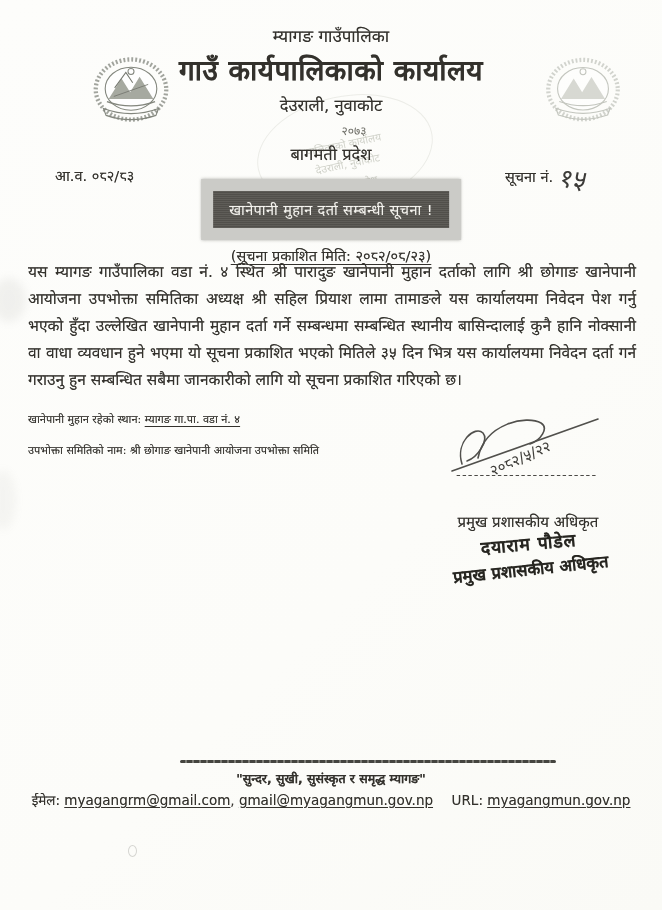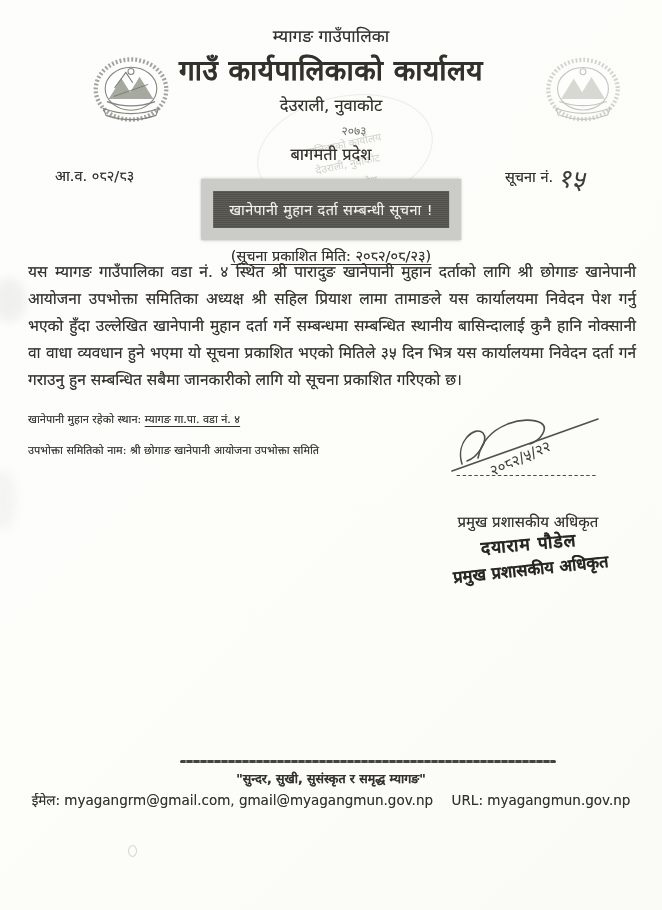--- a/index.html
+++ b/index.html
@@ -90,21 +90,21 @@
 
   
   .divider{
     position:absolute;top:760px;left:180px;width:376px;height:2.5px;z-index:2;
     background:repeating-linear-gradient(90deg,#44443f 0 5px,#7c7c76 5px 7px);
     filter:blur(.3px);border-radius:2px;
   }
   .motto{position:absolute;top:770px;left:0;right:0;text-align:center;
     font-size:12.5px;font-weight:700;z-index:2;}
   .contact{position:absolute;top:791px;left:0;right:0;text-align:center;font-size:13.5px;z-index:2;}
-  .contact .lnk{text-underline-offset:2px;}
+  .contact .lnk{text-decoration:underline;text-underline-offset:2px;}
   .contact .gap{display:inline-block;width:10px;}
 
   
   .blob{position:absolute;border-radius:50%;filter:blur(4px);background:#9a9a94;z-index:0;}
   .blob1{top:278px;left:-8px;width:34px;height:44px;opacity:.12;}
   .blob2{top:470px;left:-10px;width:26px;height:60px;opacity:.08;}
   .speck{
     position:absolute;top:845px;left:128px;width:7px;height:10px;border-radius:50%;
     border:1px solid #9b9b95;opacity:.4;z-index:1;
   }

